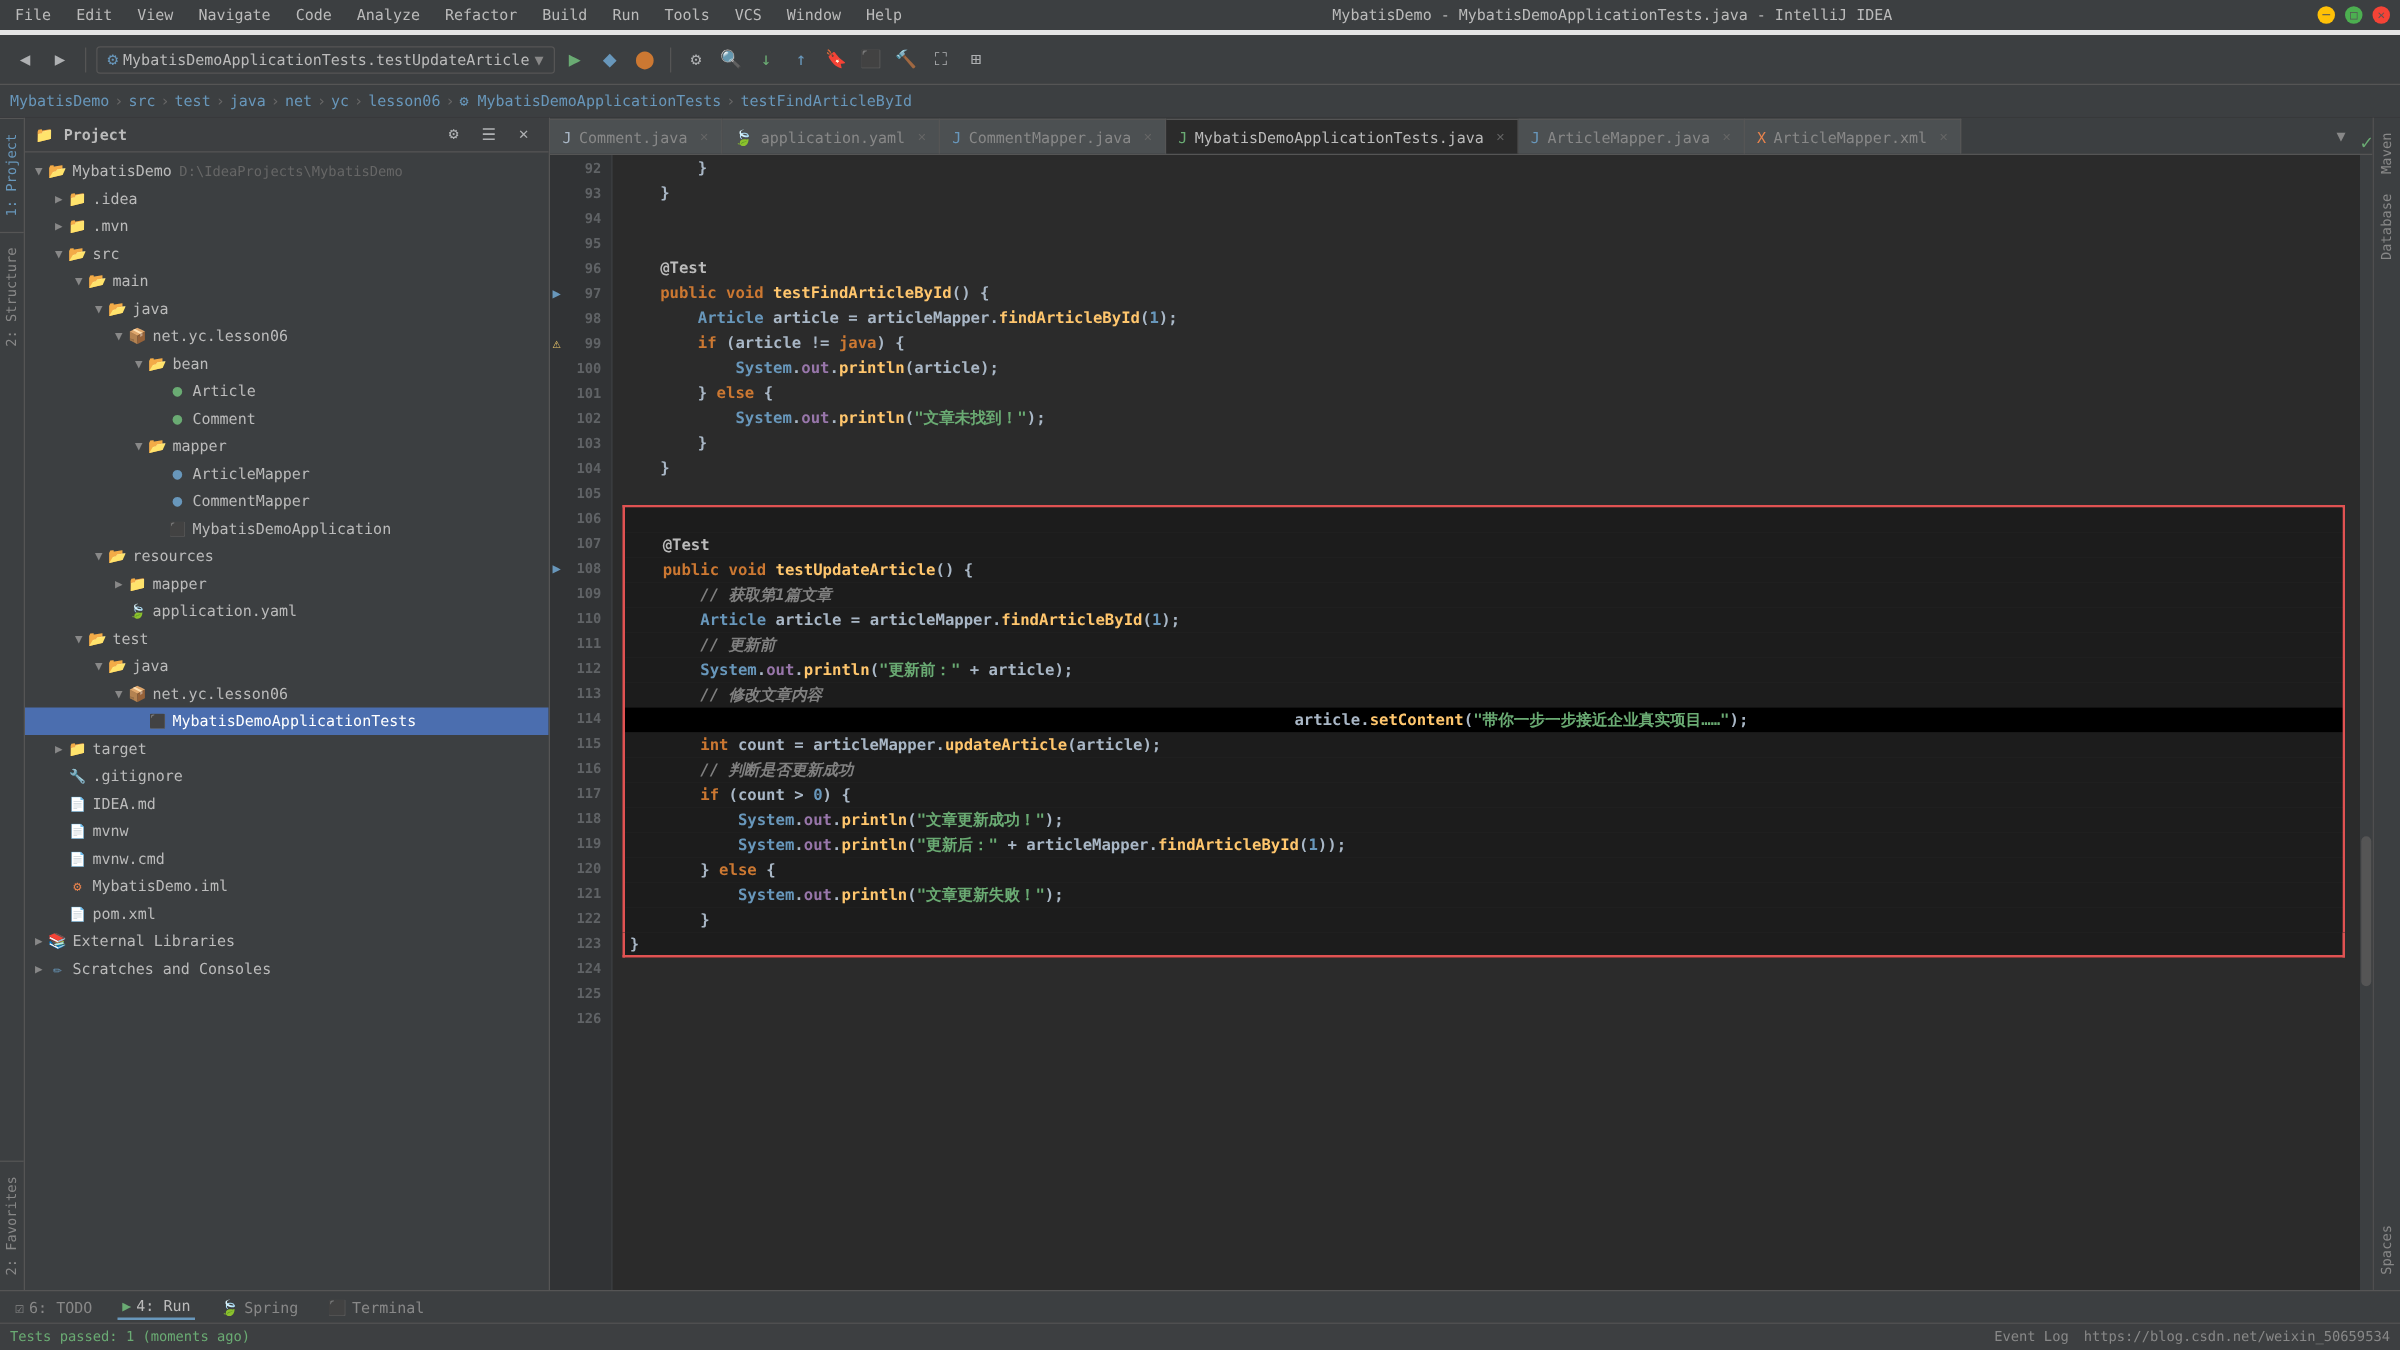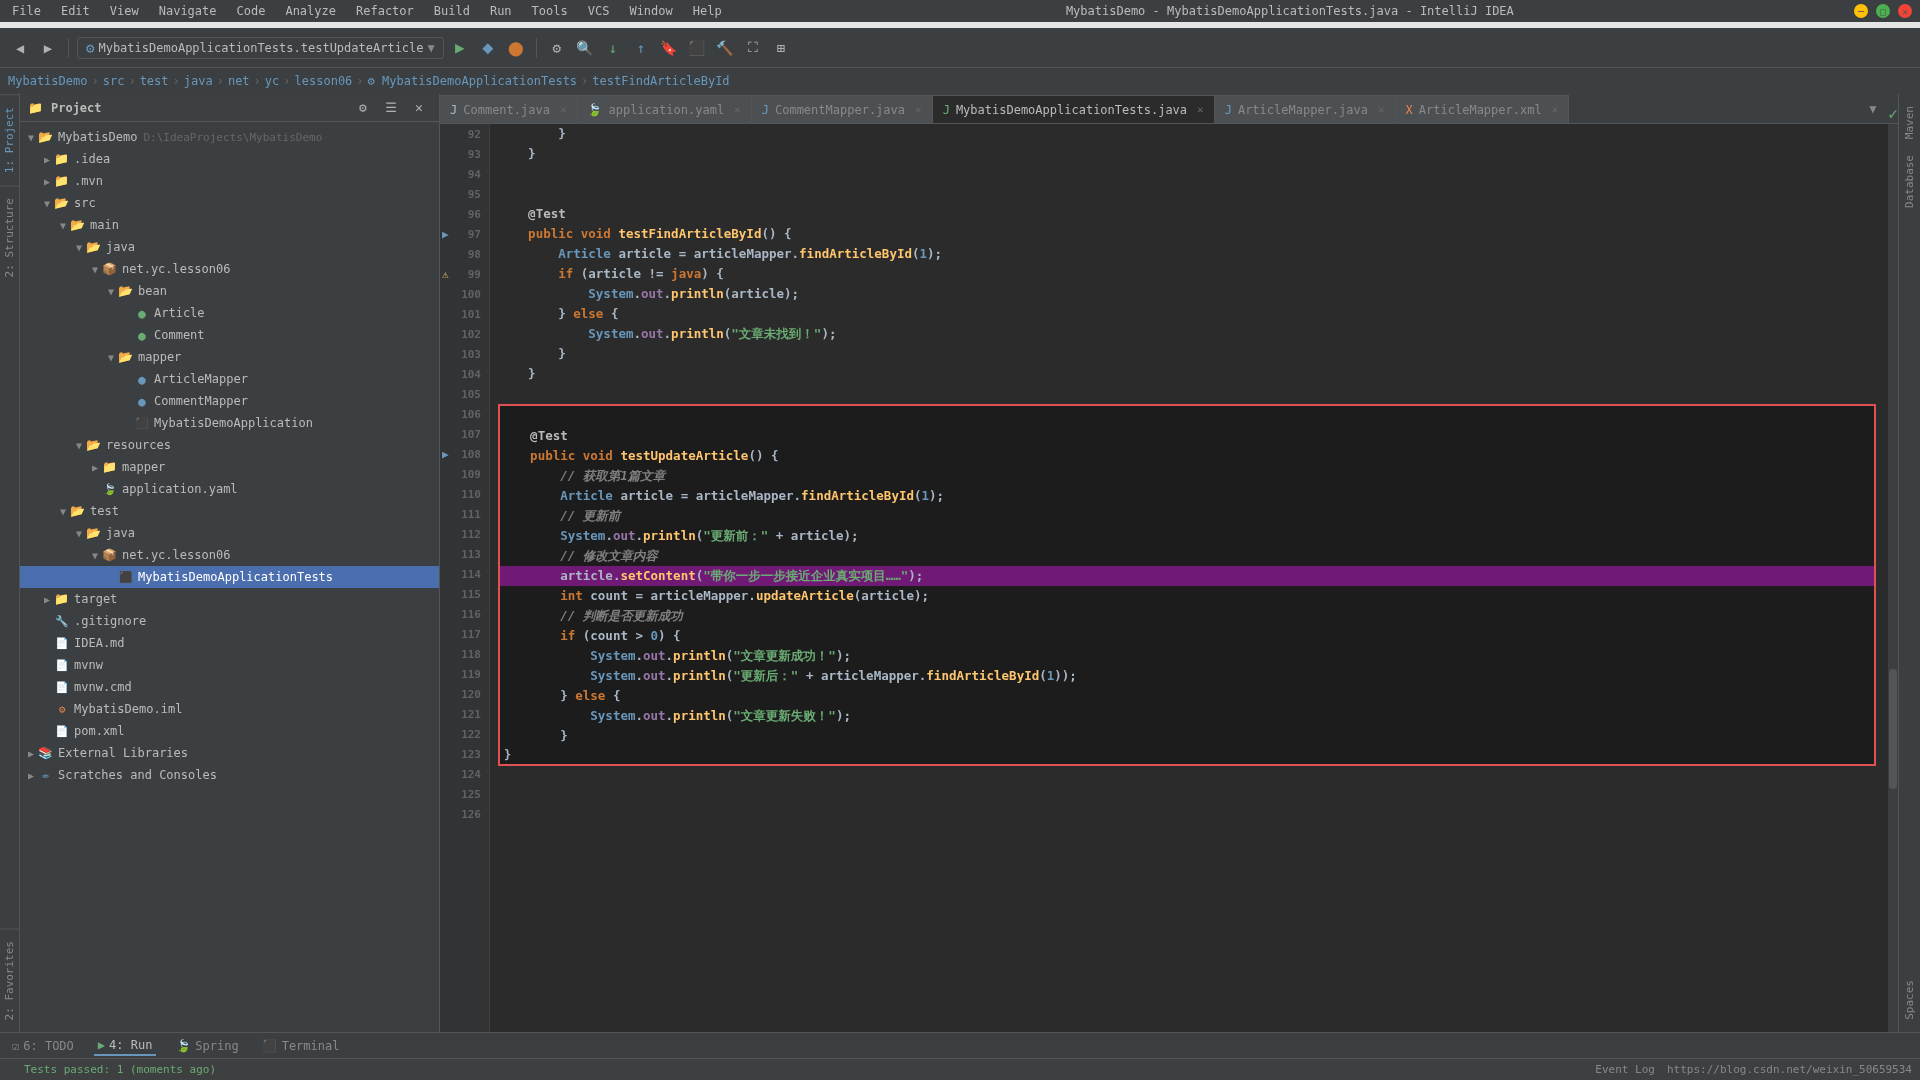--- a/index.html
+++ b/index.html
@@ -15,21 +15,21 @@
       flex-direction: column;
     }
 
     
     #title-bar {
       height: 28px;
       background: #3c3f41;
       display: flex;
       align-items: center;
       padding: 0 8px;
-      border-bottom: 6px solid #e5e5e5;
+      border-bottom: 4px solid #e5e5e5;
       flex-shrink: 0;
     }
     #title-bar .window-title {
       flex: 1;
       text-align: center;
       color: #bbb;
       font-size: 12px;
     }
     #title-bar .menu-bar {
       display: flex;
@@ -313,21 +313,21 @@
       background: #3d3f41;
       border-top: 1px solid #555;
       display: flex;
       align-items: center;
       padding: 0 8px;
       justify-content: space-between;
     }
     .status-left { display: flex; gap: 12px; color: #888; font-size: 11px; }
     .status-right { display: flex; gap: 12px; color: #888; font-size: 11px; margin-left: 28px; }
     .status-item { cursor: pointer; }
-    .status-success { color: #6aab73; margin-left: 16px; }
+    .status-success { color: #6aab73; }
 
     
     #code-scrollbar {
       width: 10px;
       background: #3c3f41;
       flex-shrink: 0;
       position: relative;
     }
     .scrollbar-thumb {
       width: 8px;
@@ -887,21 +887,21 @@
             <span class="plain">.</span>
             <span class="method">println</span>
             <span class="plain">(</span>
             <span class="str">"更新前：" </span>
             <span class="plain">+ article);</span>
           </div>
           <div class="code-line" style="background: #1c1c1c;">
             <span class="plain">        </span>
             <span class="comment">// 修改文章内容</span>
           </div>
-          <div class="code-line" style="background: #701a75;">
+          <div class="code-line" style="background: #000000; justify-content: center;">
             <span class="plain">        article.</span>
             <span class="method">setContent</span>
             <span class="plain">(</span>
             <span class="str">"带你一步一步接近企业真实项目……"</span>
             <span class="plain">);</span>
           </div>
           <div class="code-line" style="background: #1c1c1c;">
             <span class="plain">        </span>
             <span class="kw">int </span>
             <span class="var">count </span>

